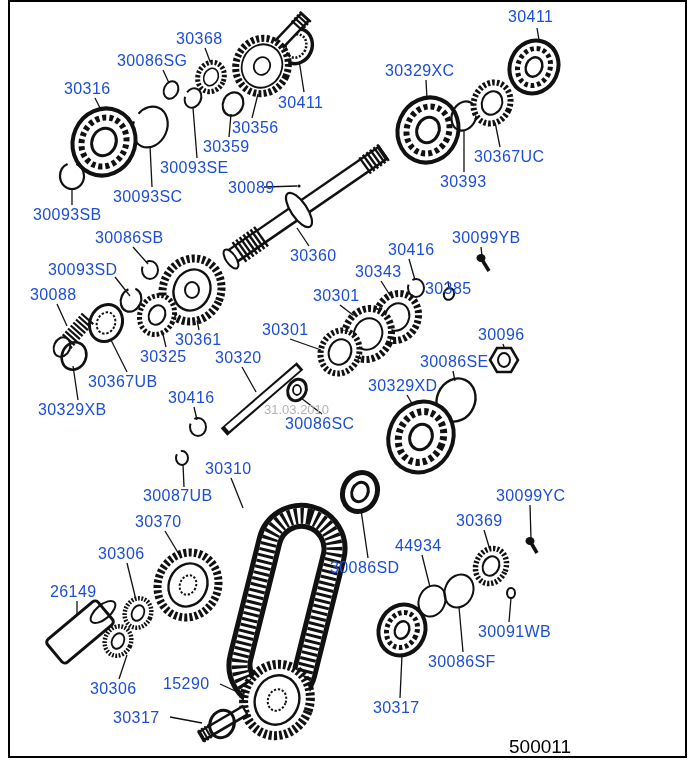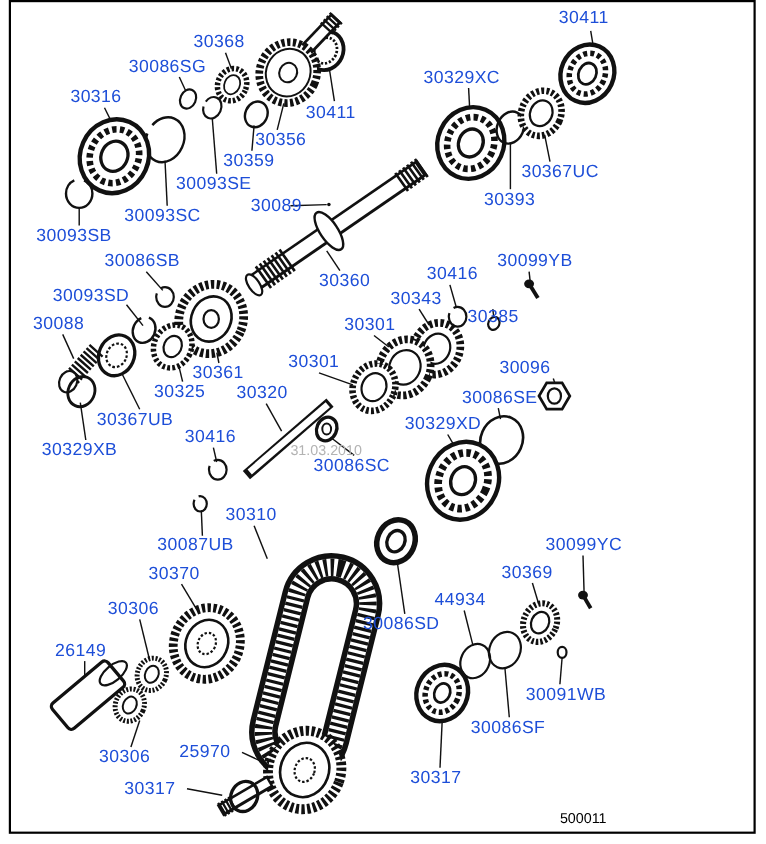--- a/index.html
+++ b/index.html
@@ -23,21 +23,21 @@
   .watermark {
     position:absolute; left:44px; top:356px; z-index:2;
     font-size:42px; letter-spacing:2px; color:#8e8e8e; opacity:0.5;
     white-space:nowrap;
   }
   .watermark-date {
     position:absolute; left:264px; top:402px; z-index:2;
     font-size:13px; color:#b3b3b3;
   }
   .sheet-code {
-    position:absolute; left:509px; top:736px; z-index:3; font-size:13px;
+    position:absolute; left:509px; top:736px; z-index:3; font-size:19px;
   }
 </style>
 </head>
 <body>
 
 <div class="page">
   <div class="frame"></div>
 
   <svg class="diagram" width="696" height="767" viewBox="0 0 696 767">
 
@@ -316,40 +316,40 @@
   <div class="part-label" style="left:95px;top:229px">30086SB</div>
   <div class="part-label" style="left:452px;top:229px">30099YB</div>
   <div class="part-label" style="left:388px;top:241px">30416</div>
   <div class="part-label" style="left:290px;top:247px">30360</div>
   <div class="part-label" style="left:48px;top:261px">30093SD</div>
   <div class="part-label" style="left:355px;top:263px">30343</div>
   <div class="part-label" style="left:425px;top:280px">30385</div>
   <div class="part-label" style="left:30px;top:286px">30088</div>
   <div class="part-label" style="left:313px;top:287px">30301</div>
   <div class="part-label" style="left:262px;top:321px">30301</div>
-  <div class="part-label" style="left:454px;top:326px">30096</div>
+  <div class="part-label" style="left:478px;top:326px">30096</div>
   <div class="part-label" style="left:175px;top:331px">30361</div>
   <div class="part-label" style="left:140px;top:348px">30325</div>
   <div class="part-label" style="left:215px;top:349px">30320</div>
   <div class="part-label" style="left:420px;top:353px">30086SE</div>
   <div class="part-label" style="left:88px;top:373px">30367UB</div>
   <div class="part-label" style="left:368px;top:377px">30329XD</div>
   <div class="part-label" style="left:168px;top:389px">30416</div>
   <div class="part-label" style="left:38px;top:401px">30329XB</div>
   <div class="part-label" style="left:285px;top:415px">30086SC</div>
   <div class="part-label" style="left:205px;top:460px">30310</div>
   <div class="part-label" style="left:143px;top:487px">30087UB</div>
   <div class="part-label" style="left:496px;top:487px">30099YC</div>
   <div class="part-label" style="left:135px;top:513px">30370</div>
   <div class="part-label" style="left:456px;top:512px">30369</div>
   <div class="part-label" style="left:395px;top:537px">44934</div>
   <div class="part-label" style="left:98px;top:545px">30306</div>
   <div class="part-label" style="left:330px;top:559px">30086SD</div>
   <div class="part-label" style="left:50px;top:583px">26149</div>
   <div class="part-label" style="left:478px;top:623px">30091WB</div>
   <div class="part-label" style="left:428px;top:653px">30086SF</div>
-  <div class="part-label" style="left:163px;top:675px">25970</div>
+  <div class="part-label" style="left:163px;top:675px">15290</div>
   <div class="part-label" style="left:90px;top:680px">30306</div>
   <div class="part-label" style="left:373px;top:699px">30317</div>
   <div class="part-label" style="left:113px;top:709px">30317</div>
 
   <div class="sheet-code">500011</div>
 </div>
 
 </body></html>

